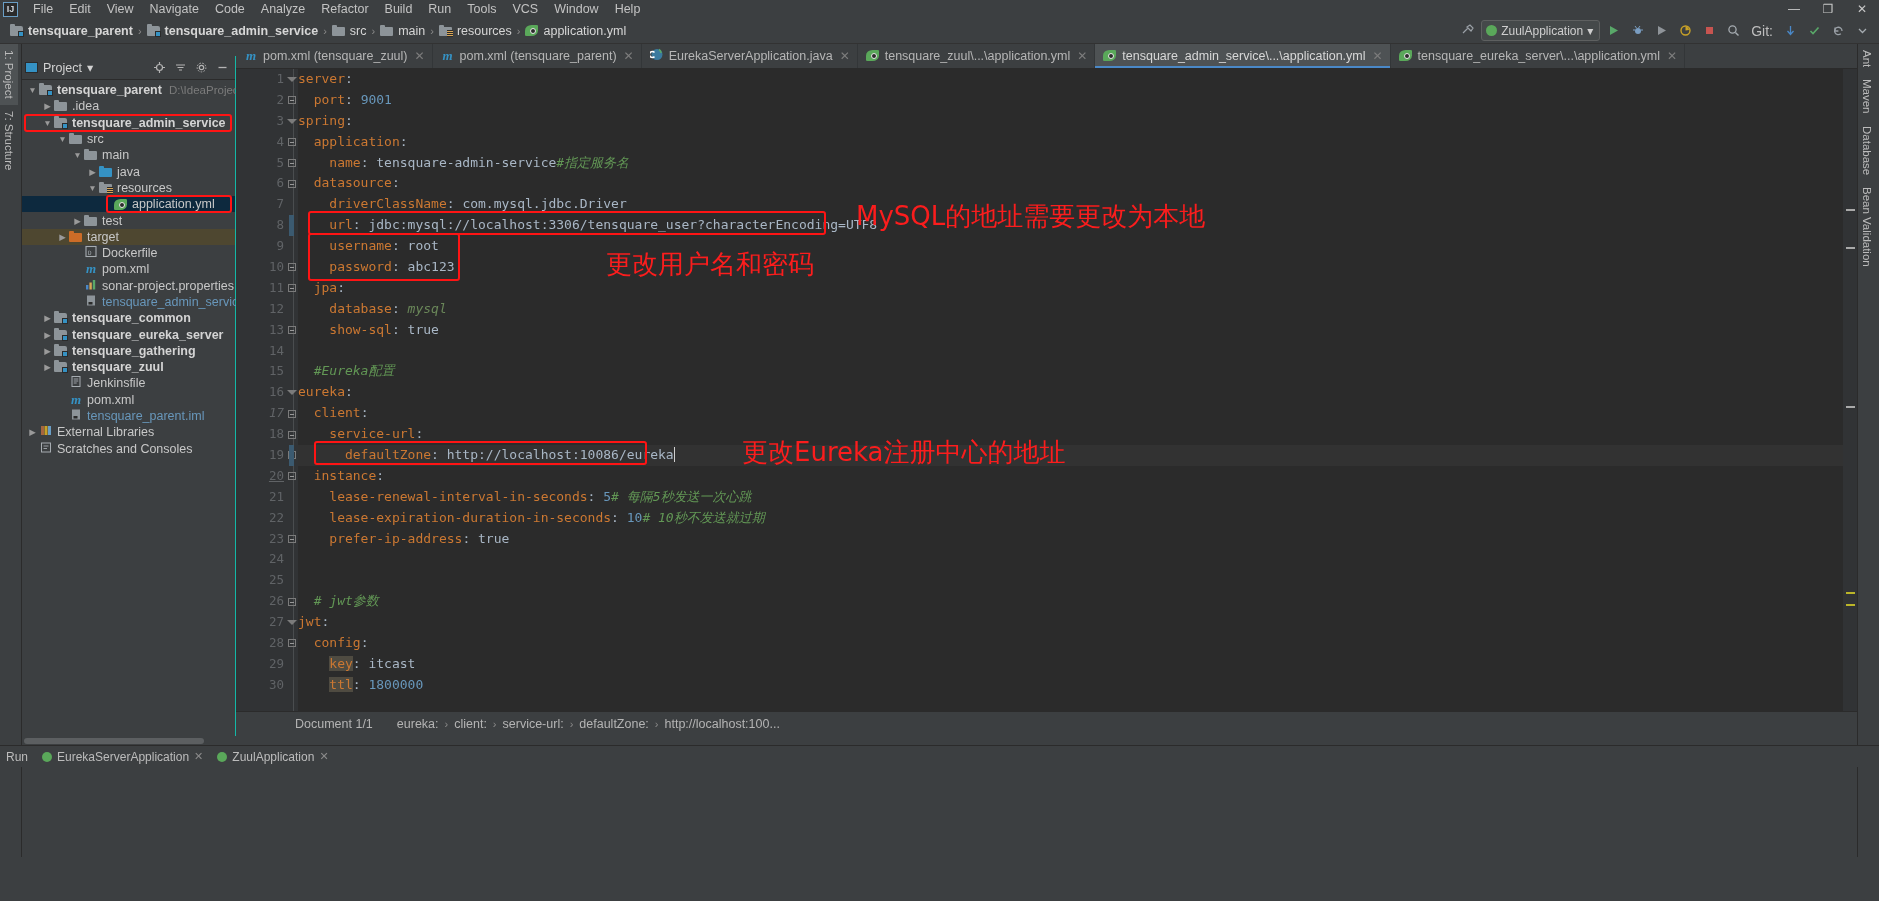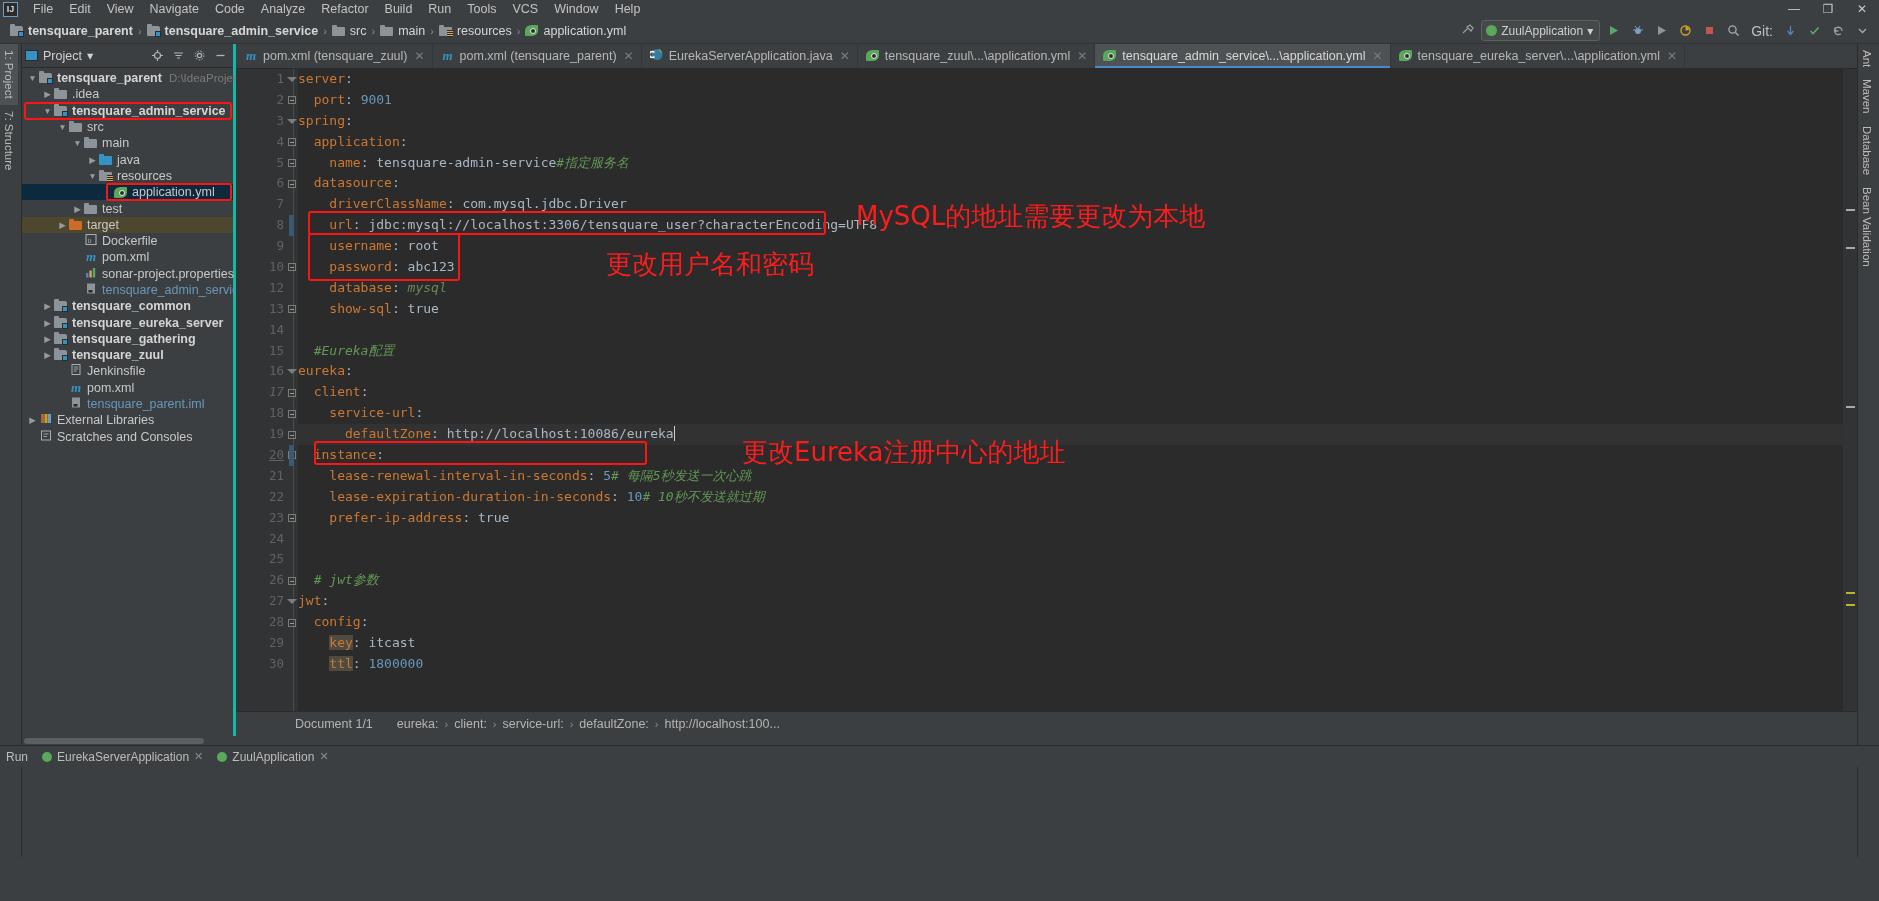--- a/index.html
+++ b/index.html
@@ -108,22 +108,22 @@
   .stripe-btn.active { background: #4e5254; }
 
   
   .stripe-right {
     position: absolute; right: 0; top: 44px; width: 22px; height: 813px;
     background: #3c3f41; border-left: 1px solid #2b2b2b;
   }
 
   
   .project-panel {
-    position: absolute; left: 22px; top: 44px; width: 214px; height: 692px;
-    background: #3c3f41; border-right: 3px solid #14b8a6;
+    position: absolute; left: 22px; top: 56px; width: 214px; height: 692px;
+    background: #3c3f41; border-right: 1px solid #14b8a6;
   }
   .pp-header {
     height: 24px; display: flex; align-items: center; padding: 0 3px;
     border-bottom: 1px solid #2b2b2b;
   }
   .pp-title { display:flex; align-items:center; gap:5px; font-size:12.5px; color:#d2d2d2; }
   .pp-sq { width: 13px; height: 11px; background:#3592c4; border:1px solid #2b2b2b; }
   .pp-actions { margin-left:auto; display:flex; align-items:center; gap:2px; }
   .pp-act { width:19px; height:19px; display:flex; align-items:center; justify-content:center;
      color:#b4b4b4; font-size:12px; }
@@ -672,20 +672,21 @@
         <div class="line"><span class="ln" style="left: -62px;">1</span><span class="fold" style="left: -12px;"><span class="tri"></span></span><span><span class="k">server</span><span class="p">:</span></span></div>
         <div class="line"><span class="ln" style="left: -62px;">2</span><span class="fold" style="left: -12px;"><span class="box"></span></span><span>  <span class="k">port</span><span class="p">:</span> <span class="n">9001</span></span></div>
         <div class="line"><span class="ln" style="left: -62px;">3</span><span class="fold" style="left: -12px;"><span class="tri"></span></span><span><span class="k">spring</span><span class="p">:</span></span></div>
         <div class="line"><span class="ln" style="left: -62px;">4</span><span class="fold" style="left: -12px;"><span class="box"></span></span><span>  <span class="k">application</span><span class="p">:</span></span></div>
         <div class="line"><span class="ln" style="left: -62px;">5</span><span class="fold" style="left: -12px;"><span class="box"></span></span><span>    <span class="k">name</span><span class="p">:</span> <span class="v">tensquare-admin-service</span><span class="c">#指定服务名</span></span></div>
         <div class="line"><span class="ln" style="left: -62px;">6</span><span class="fold" style="left: -12px;"><span class="box"></span></span><span>  <span class="k">datasource</span><span class="p">:</span></span></div>
         <div class="line"><span class="ln" style="left: -62px;">7</span><span>    <span class="k">driverClassName</span><span class="p">:</span> <span class="v">com.mysql.jdbc.Driver</span></span></div>
         <div class="line"><span class="ln" style="left: -62px;">8</span><span>    <span class="k">url</span><span class="p">:</span> <span class="v">jdbc:mysql://localhost:3306/tensquare_user?characterEncoding=UTF8</span></span></div>
         <div class="line"><span class="ln" style="left: -62px;">9</span><span>    <span class="k">username</span><span class="p">:</span> <span class="v">root</span></span></div>
         <div class="line"><span class="ln" style="left: -62px;">10</span><span class="fold" style="left: -12px;"><span class="box"></span></span><span>    <span class="k">password</span><span class="p">:</span> <span class="v">abc123</span></span></div>
+        <div class="line"><span class="ln" style="left: -62px;">11</span><span class="fold" style="left: -12px;"><span class="box"></span></span><span>  <span class="k">jpa</span><span class="p">:</span></span></div>
         <div class="line"><span class="ln" style="left: -62px;">12</span><span>    <span class="k">database</span><span class="p">:</span> <span class="it">mysql</span></span></div>
         <div class="line"><span class="ln" style="left: -62px;">13</span><span class="fold" style="left: -12px;"><span class="box"></span></span><span>    <span class="k">show-sql</span><span class="p">:</span> <span class="v">true</span></span></div>
         <div class="line"><span class="ln" style="left: -62px;">14</span><span></span></div>
         <div class="line"><span class="ln" style="left: -62px;">15</span><span>  <span class="c">#Eureka配置</span></span></div>
         <div class="line"><span class="ln" style="left: -62px;">16</span><span class="fold" style="left: -12px;"><span class="tri"></span></span><span><span class="k">eureka</span><span class="p">:</span></span></div>
         <div class="line"><span class="ln" style="left: -62px; font-style: italic;">17</span><span class="fold" style="left: -12px;"><span class="box"></span></span><span>  <span class="k">client</span><span class="p">:</span></span></div>
         <div class="line"><span class="ln" style="left: -62px;">18</span><span class="fold" style="left: -12px;"><span class="box"></span></span><span>    <span class="k">service-url</span><span class="p">:</span></span></div>
         <div class="line hl-caret"><span class="ln" style="left: -62px;">19</span><span class="fold" style="left: -12px;"><span class="box"></span></span><span>      <span class="k">defaultZone</span><span class="p">:</span> <span class="v">http://localhost:10086/eureka</span><span class="caret"></span></span></div>
         <div class="line"><span class="ln" style="left: -62px; text-decoration: underline;">20</span><span class="fold" style="left: -12px;"><span class="box"></span></span><span>  <span class="k">instance</span><span class="p">:</span></span></div>
         <div class="line"><span class="ln" style="left: -62px;">21</span><span>    <span class="k">lease-renewal-interval-in-seconds</span><span class="p">:</span> <span class="n">5</span><span class="c"># 每隔5秒发送一次心跳</span></span></div>

